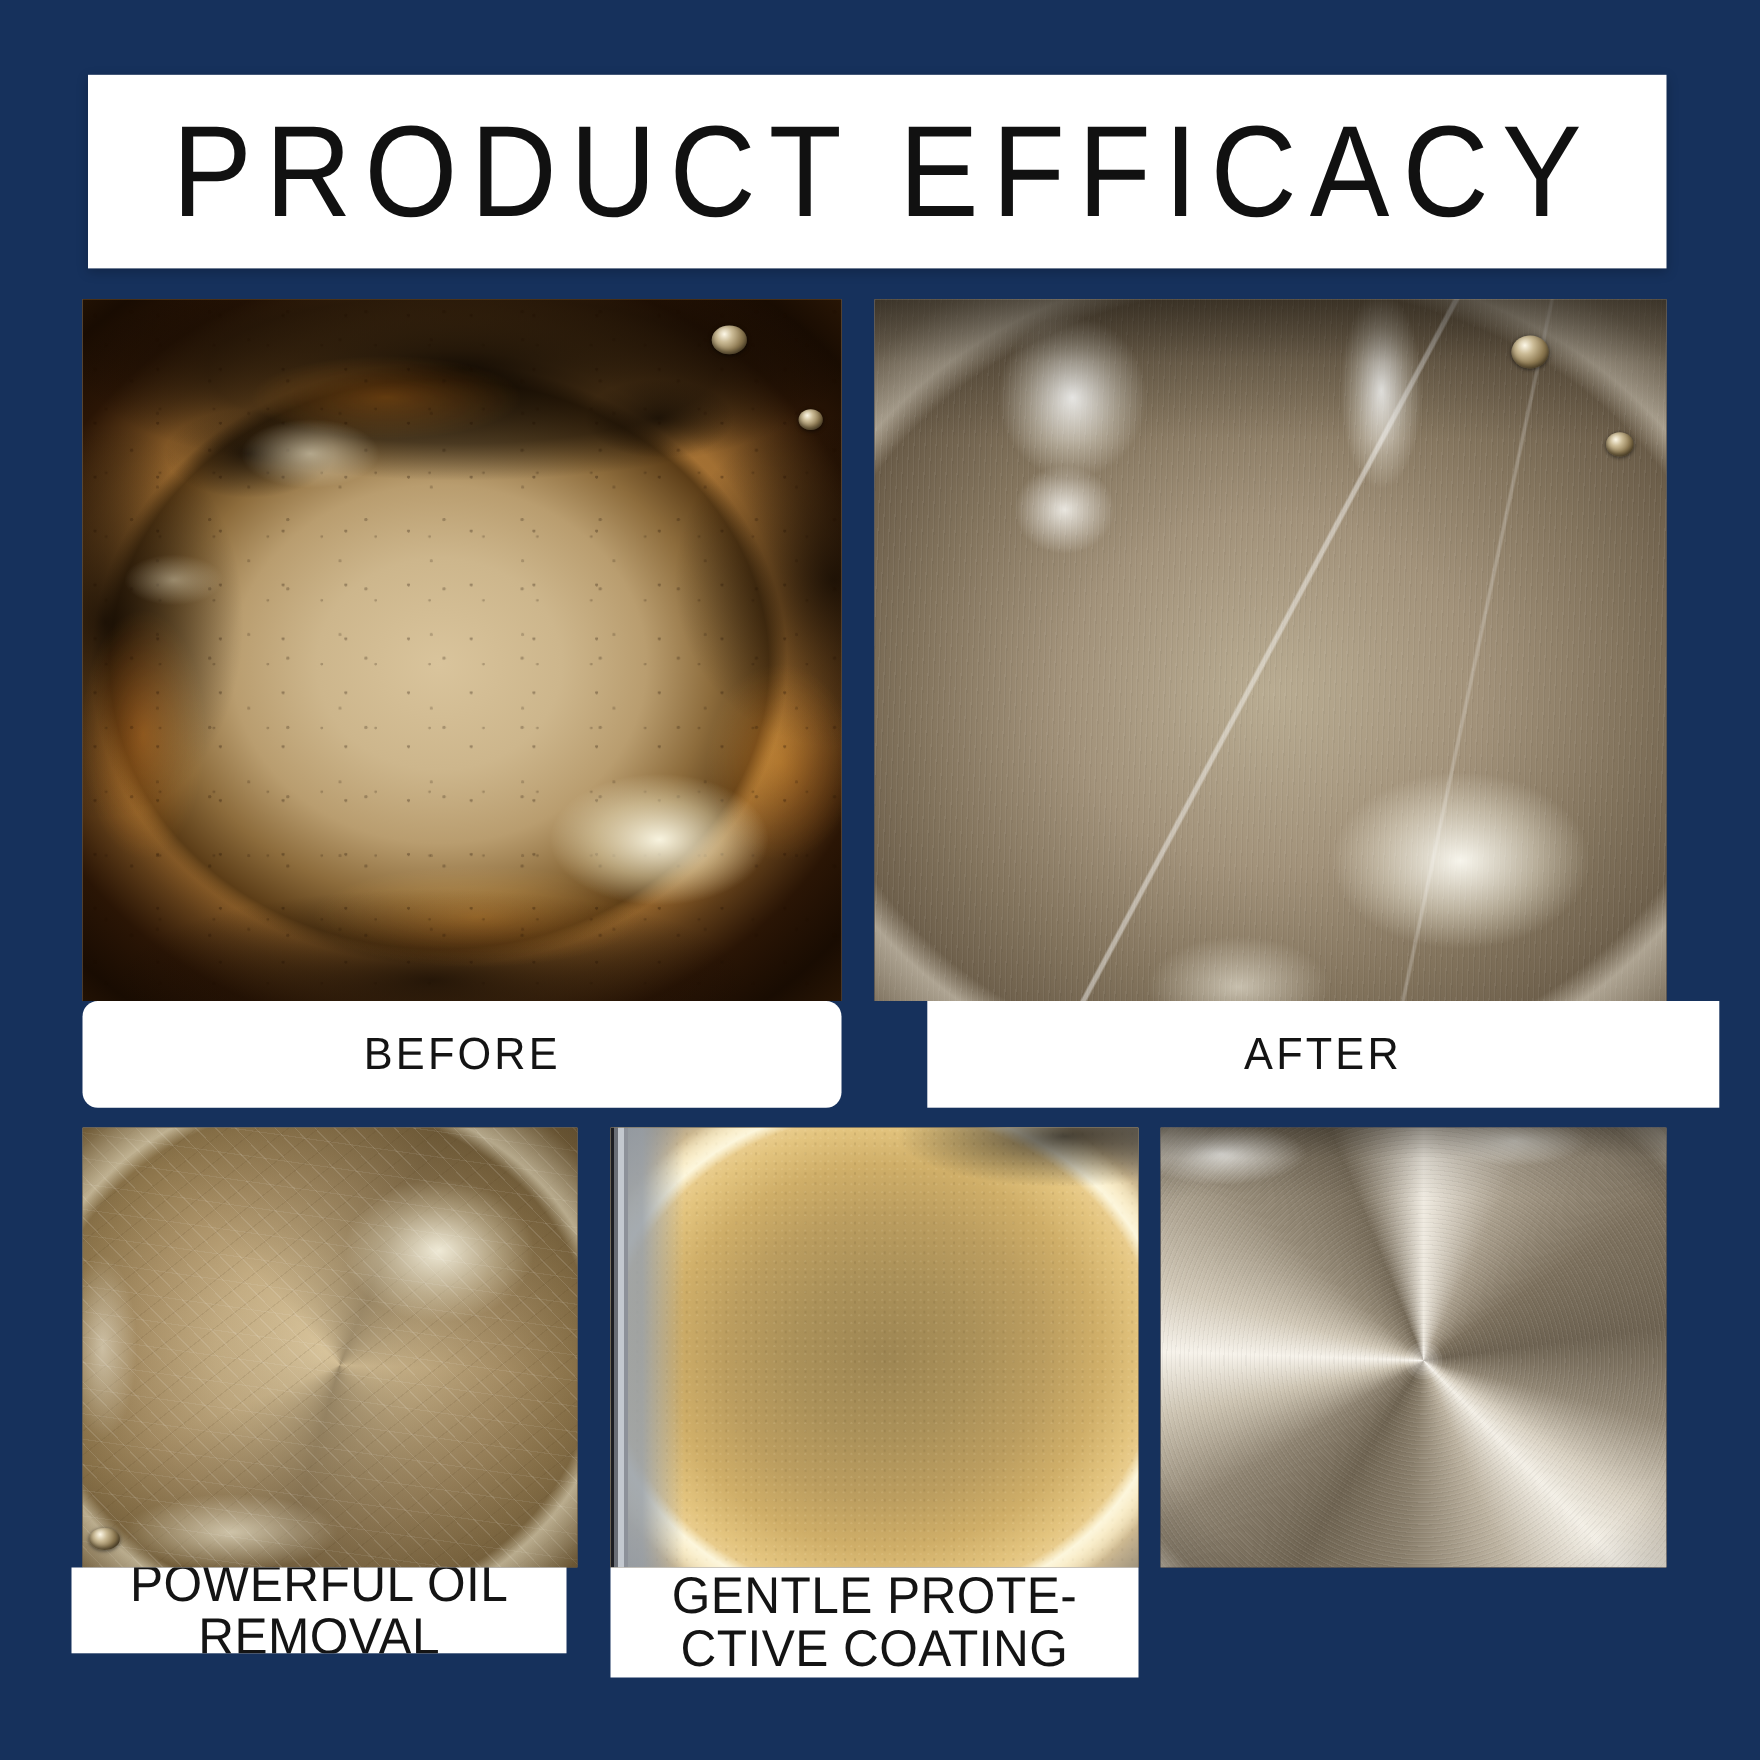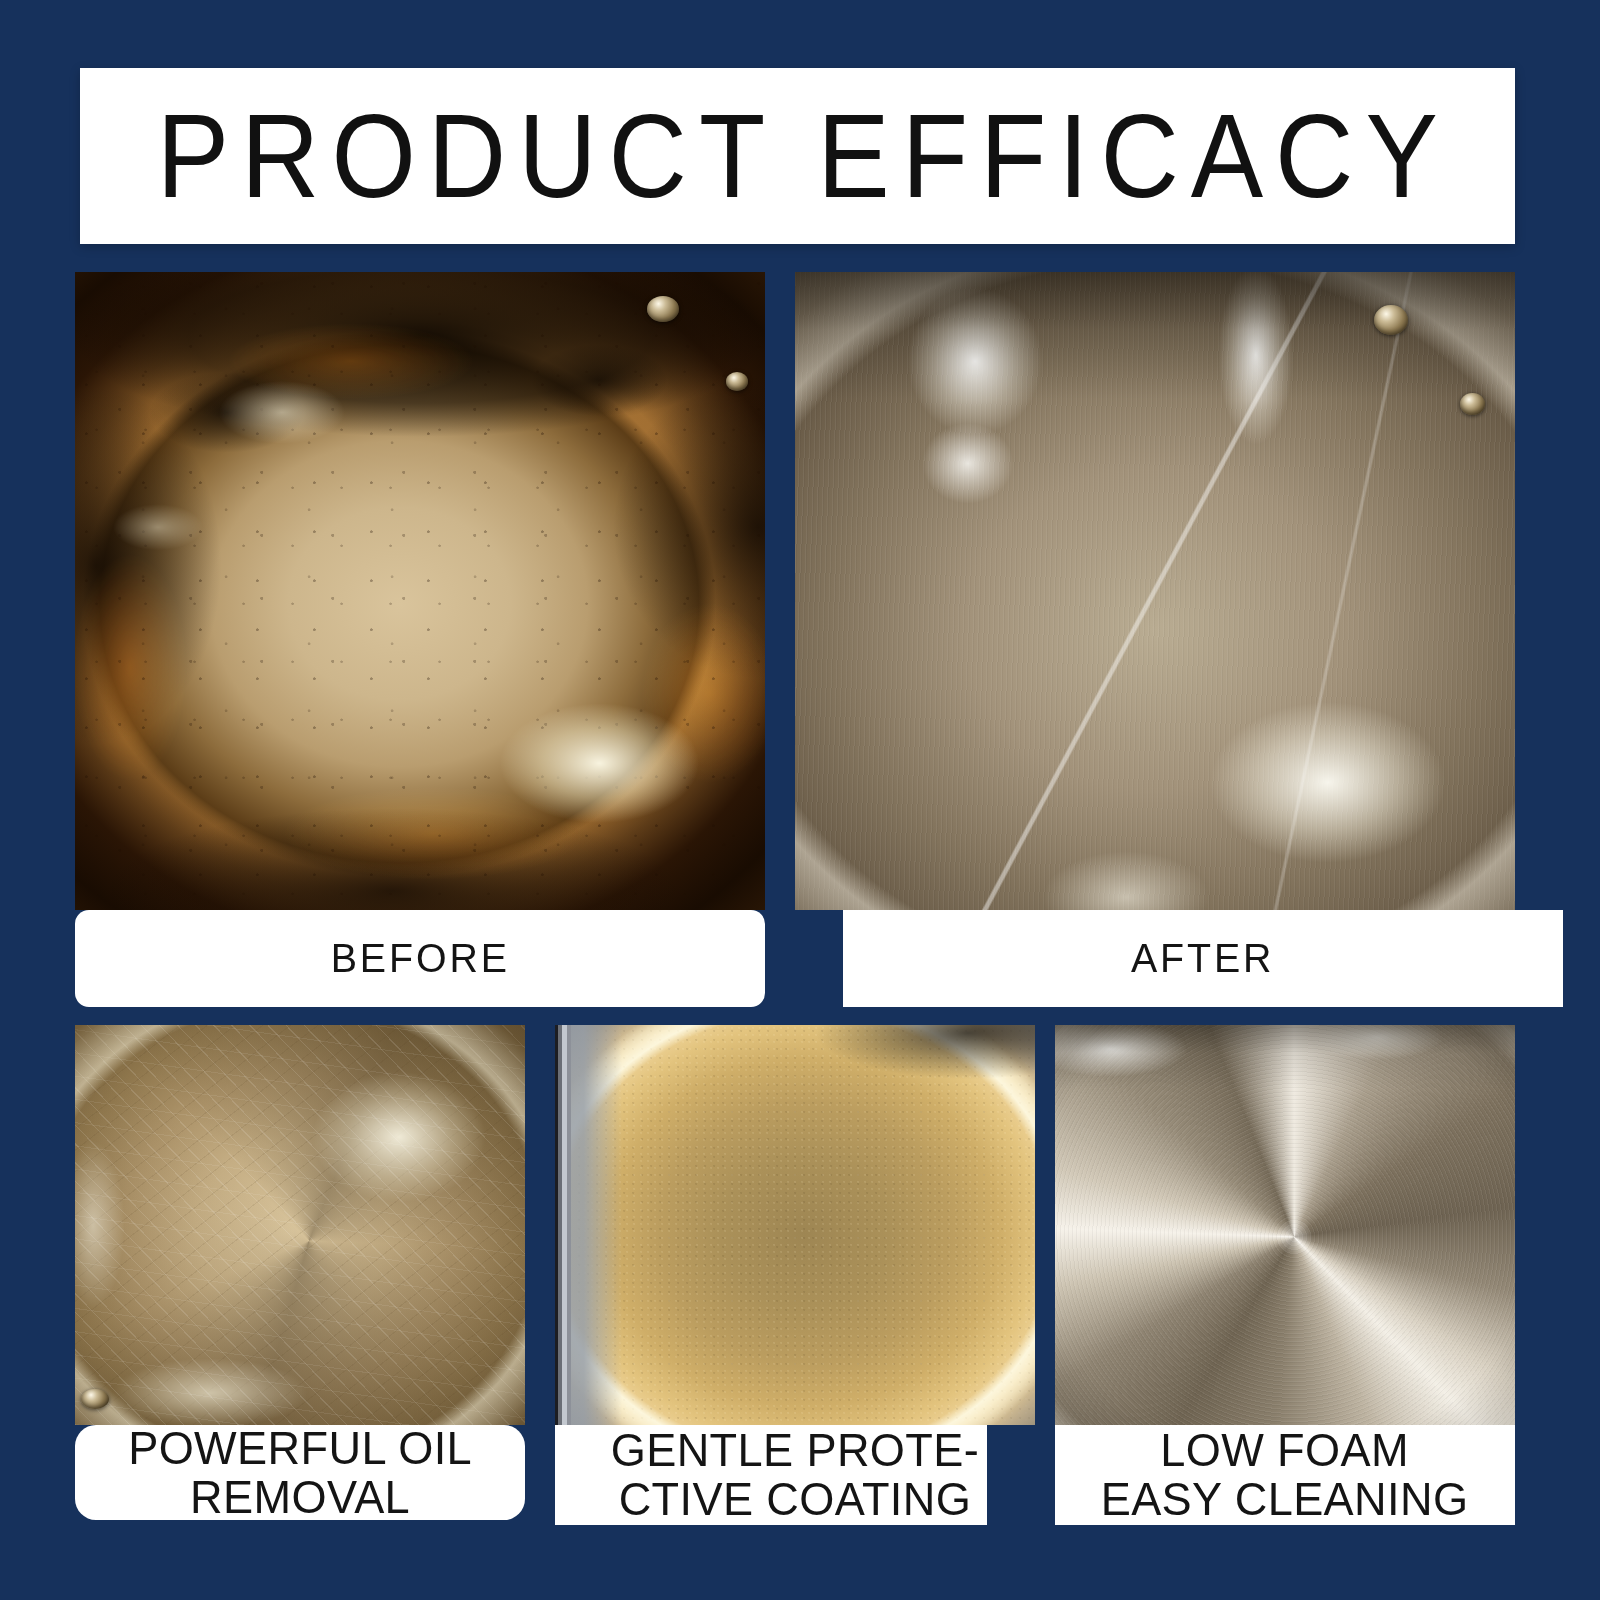--- a/index.html
+++ b/index.html
@@ -259,44 +259,40 @@
   </div>
 
   <div class="photo" style="left:75px;top:1025px;width:450px;height:400px;">
     <div class="layer gold-base"></div>
     <div class="layer gold-shade"></div>
     <div class="layer gold-scratch"></div>
     <div class="layer gold-rim"></div>
     <div class="layer gold-hl"></div>
     <div class="rivet" style="left:6px;top:364px;width:28px;height:20px;"></div>
   </div>
-  <div class="caption-band" style="left:75px;top:1425px;width:450px;height:95px;border-radius:21px;">
+  <div class="caption-band" style="left:65px;top:1425px;width:450px;height:78px;">
     <span class="caption-text cap-bot">POWERFUL OIL
 REMOVAL</span>
   </div>
 
   <div class="photo" style="left:555px;top:1025px;width:480px;height:400px;">
     <div class="layer amber-base"></div>
     <div class="layer amber-grain"></div>
     <div class="layer amber-outer"></div>
     <div class="layer amber-rim"></div>
     <div class="layer amber-topdark"></div>
     <div class="layer amber-left"></div>
   </div>
-  <div class="caption-band" style="left:555px;top:1425px;width:432px;height:100px;justify-content:flex-end;">
+  <div class="caption-band" style="left:555px;top:1425px;width:480px;height:100px;">
     <span class="caption-text cap-bot">GENTLE PROTE-
 CTIVE COATING</span>
   </div>
 
   <div class="photo" style="left:1055px;top:1025px;width:460px;height:400px;">
     <div class="layer radial-base"></div>
     <div class="layer radial-rings"></div>
     <div class="layer radial-wall"></div>
     <div class="layer radial-center"></div>
     <div class="layer radial-topband"></div>
     <div class="layer radial-vign"></div>
   </div>
-  <div class="caption-band" style="left:1055px;top:1425px;width:460px;height:100px;">
-    <span class="caption-text cap-bot">LOW FOAM
-EASY CLEANING</span>
-  </div>
 
 </div>
 
 </body></html>

